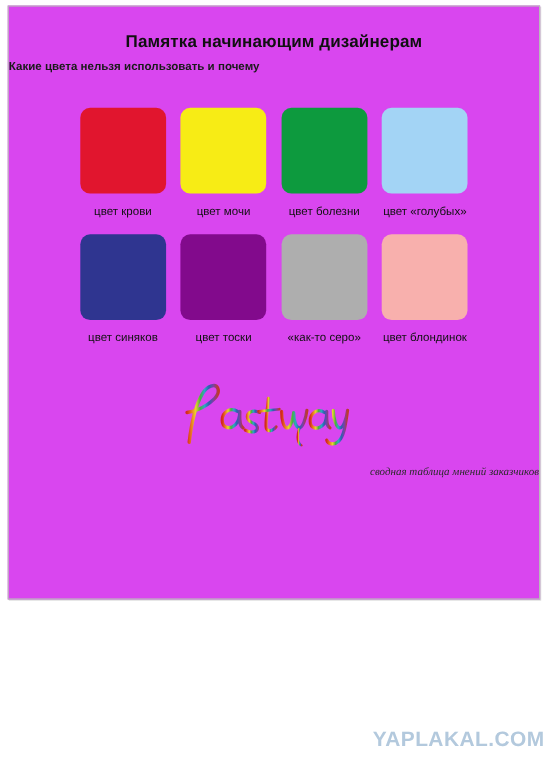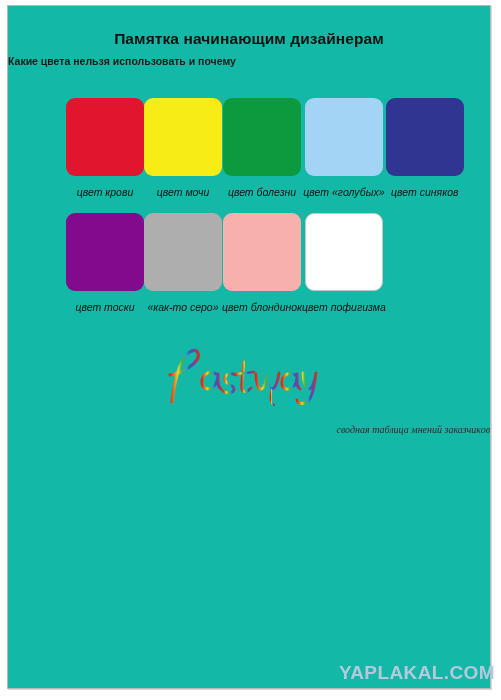--- a/index.html
+++ b/index.html
@@ -14,22 +14,22 @@
     font-family: "Liberation Sans", sans-serif;
     position: relative;
   }
 
   
   #sheet {
     position: absolute;
     left: 7px;
     top: 5px;
     width: 484px;
-    height: 684px;
-    background: #14b8a6;
+    height: 540px;
+    background: #d946ef;
     border: 1px solid #b9b9b9;
     box-sizing: border-box;
     box-shadow: 1px 1px 0 #d8d8d8;
   }
 
   
   #title {
     margin: 0;
     padding-top: 24px;
     text-align: center;
@@ -43,25 +43,24 @@
     padding-top: 7px;
     font-size: 10.5px;
     font-weight: bold;
     color: #1a1a1a;
   }
 
   
   #grid {
     margin-top: 31px;
     display: grid;
-    grid-template-columns: repeat(5, 1fr);
+    grid-template-columns: repeat(4, 1fr);
     grid-auto-rows: 115px;
     padding: 0 58px;
     box-sizing: border-box;
-    font-style: italic;
   }
   .cell {
     display: flex;
     flex-direction: column;
     align-items: center;
   }
   .swatch {
     width: 78px;
     height: 78px;
     border-radius: 9px;
@@ -145,24 +144,20 @@
         <div class="cell-label">цвет тоски</div>
       </div>
       <div class="cell">
         <div class="swatch" style="background: rgb(174, 174, 174);"></div>
         <div class="cell-label">«как-то серо»</div>
       </div>
       <div class="cell">
         <div class="swatch" style="background: rgb(248, 176, 173);"></div>
         <div class="cell-label">цвет блондинок</div>
       </div>
-      <div class="cell">
-        <div class="swatch outlined" style="background: rgb(255, 255, 255);"></div>
-        <div class="cell-label">цвет пофигизма</div>
-      </div>
     </div>
 
   <div id="logo-wrap">
     <svg id="logo-svg" width="170" height="62" viewBox="0 0 170 62">
       <defs>
         <linearGradient id="rainbow" x1="0" y1="0" x2="1" y2="0">
           <stop offset="0%" stop-color="#d42b1e"></stop>
           <stop offset="14%" stop-color="#e87722"></stop>
           <stop offset="28%" stop-color="#e9d62b"></stop>
           <stop offset="42%" stop-color="#4caf3f"></stop>

